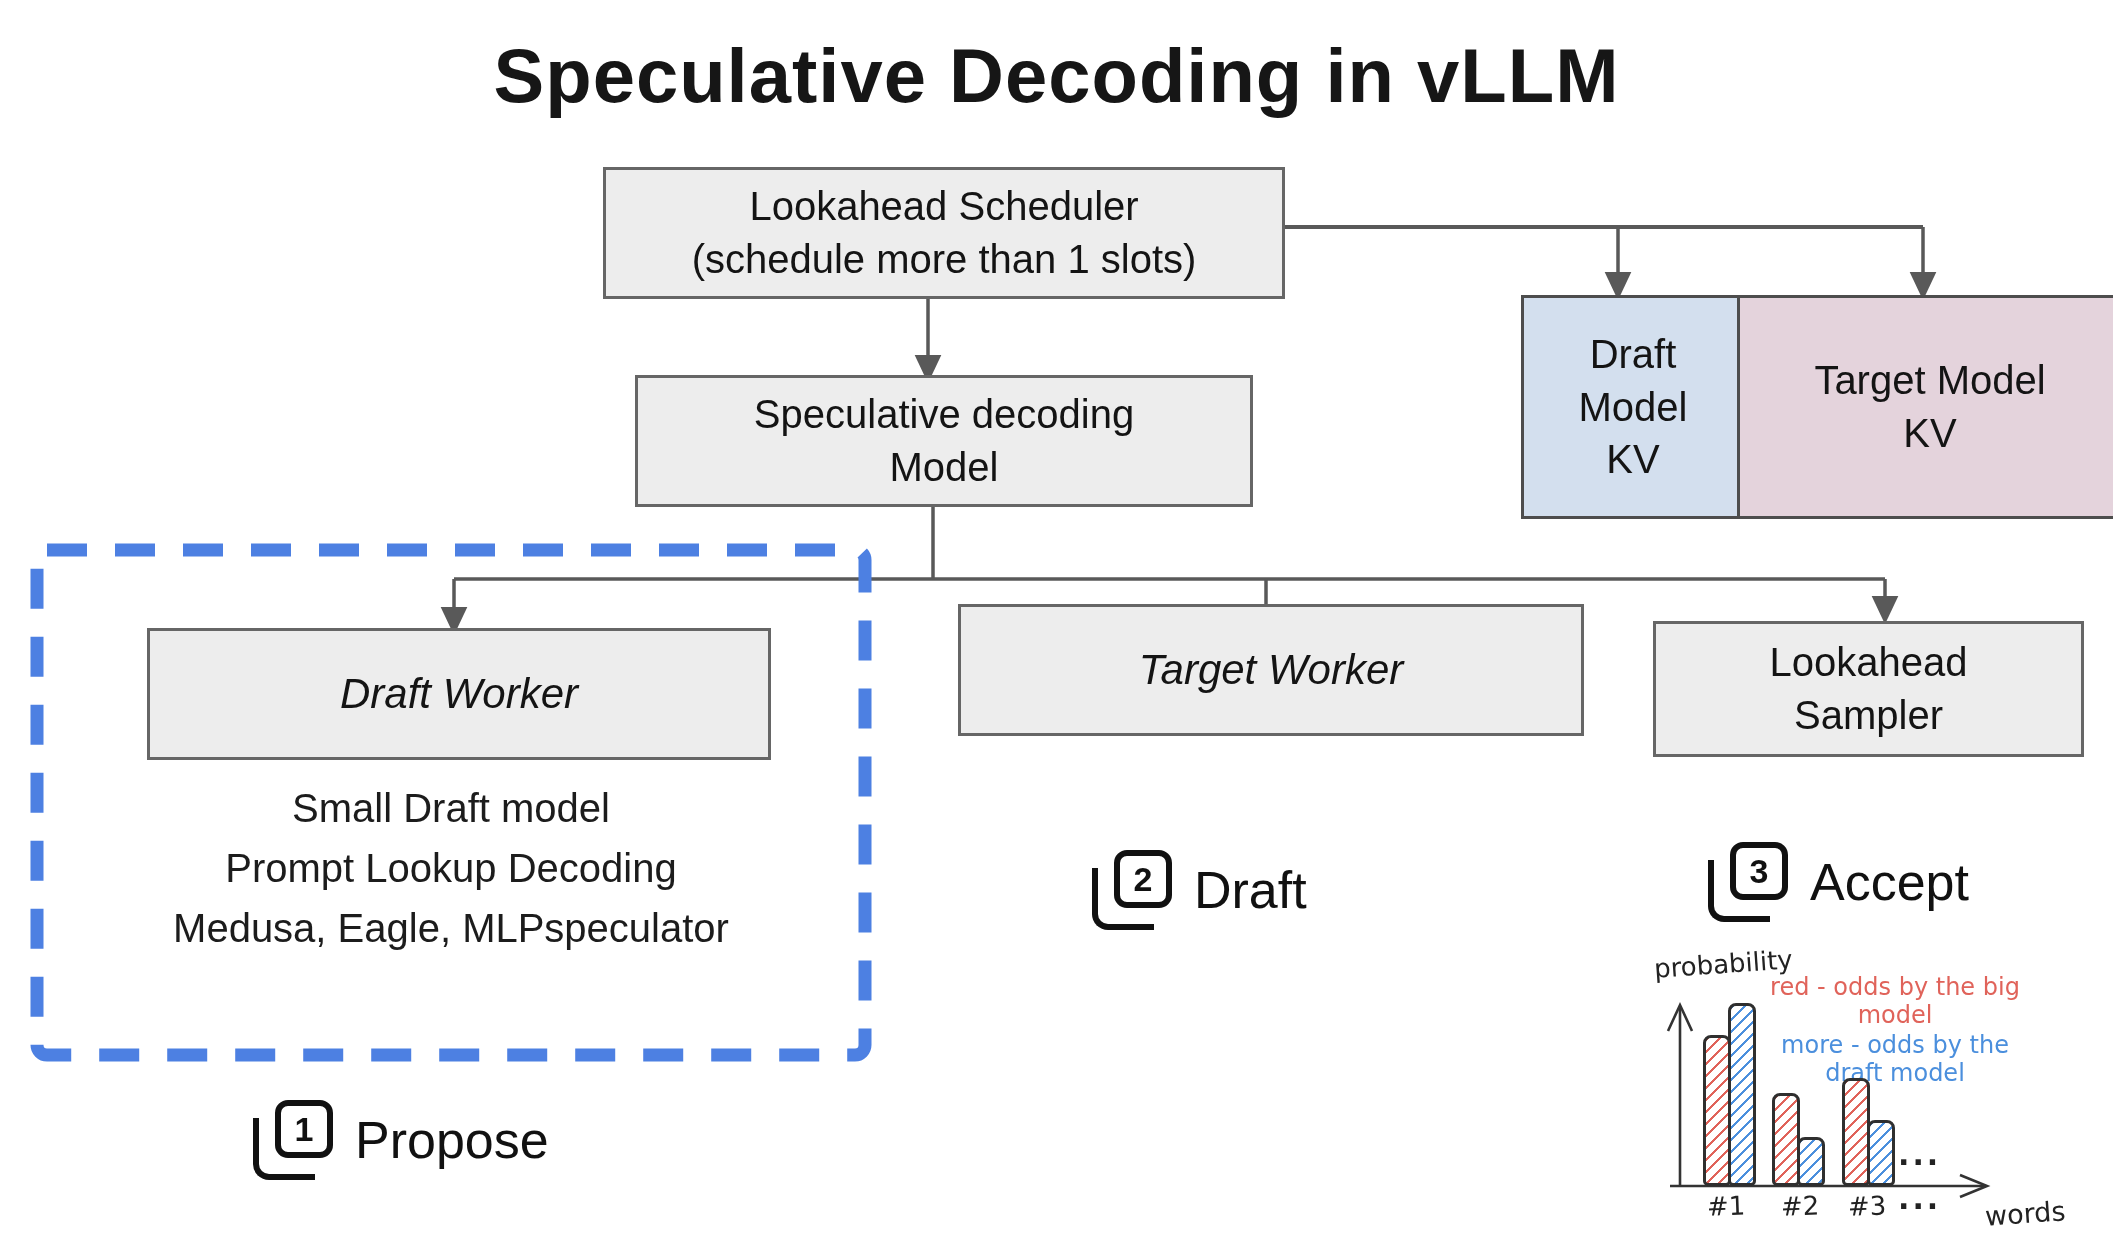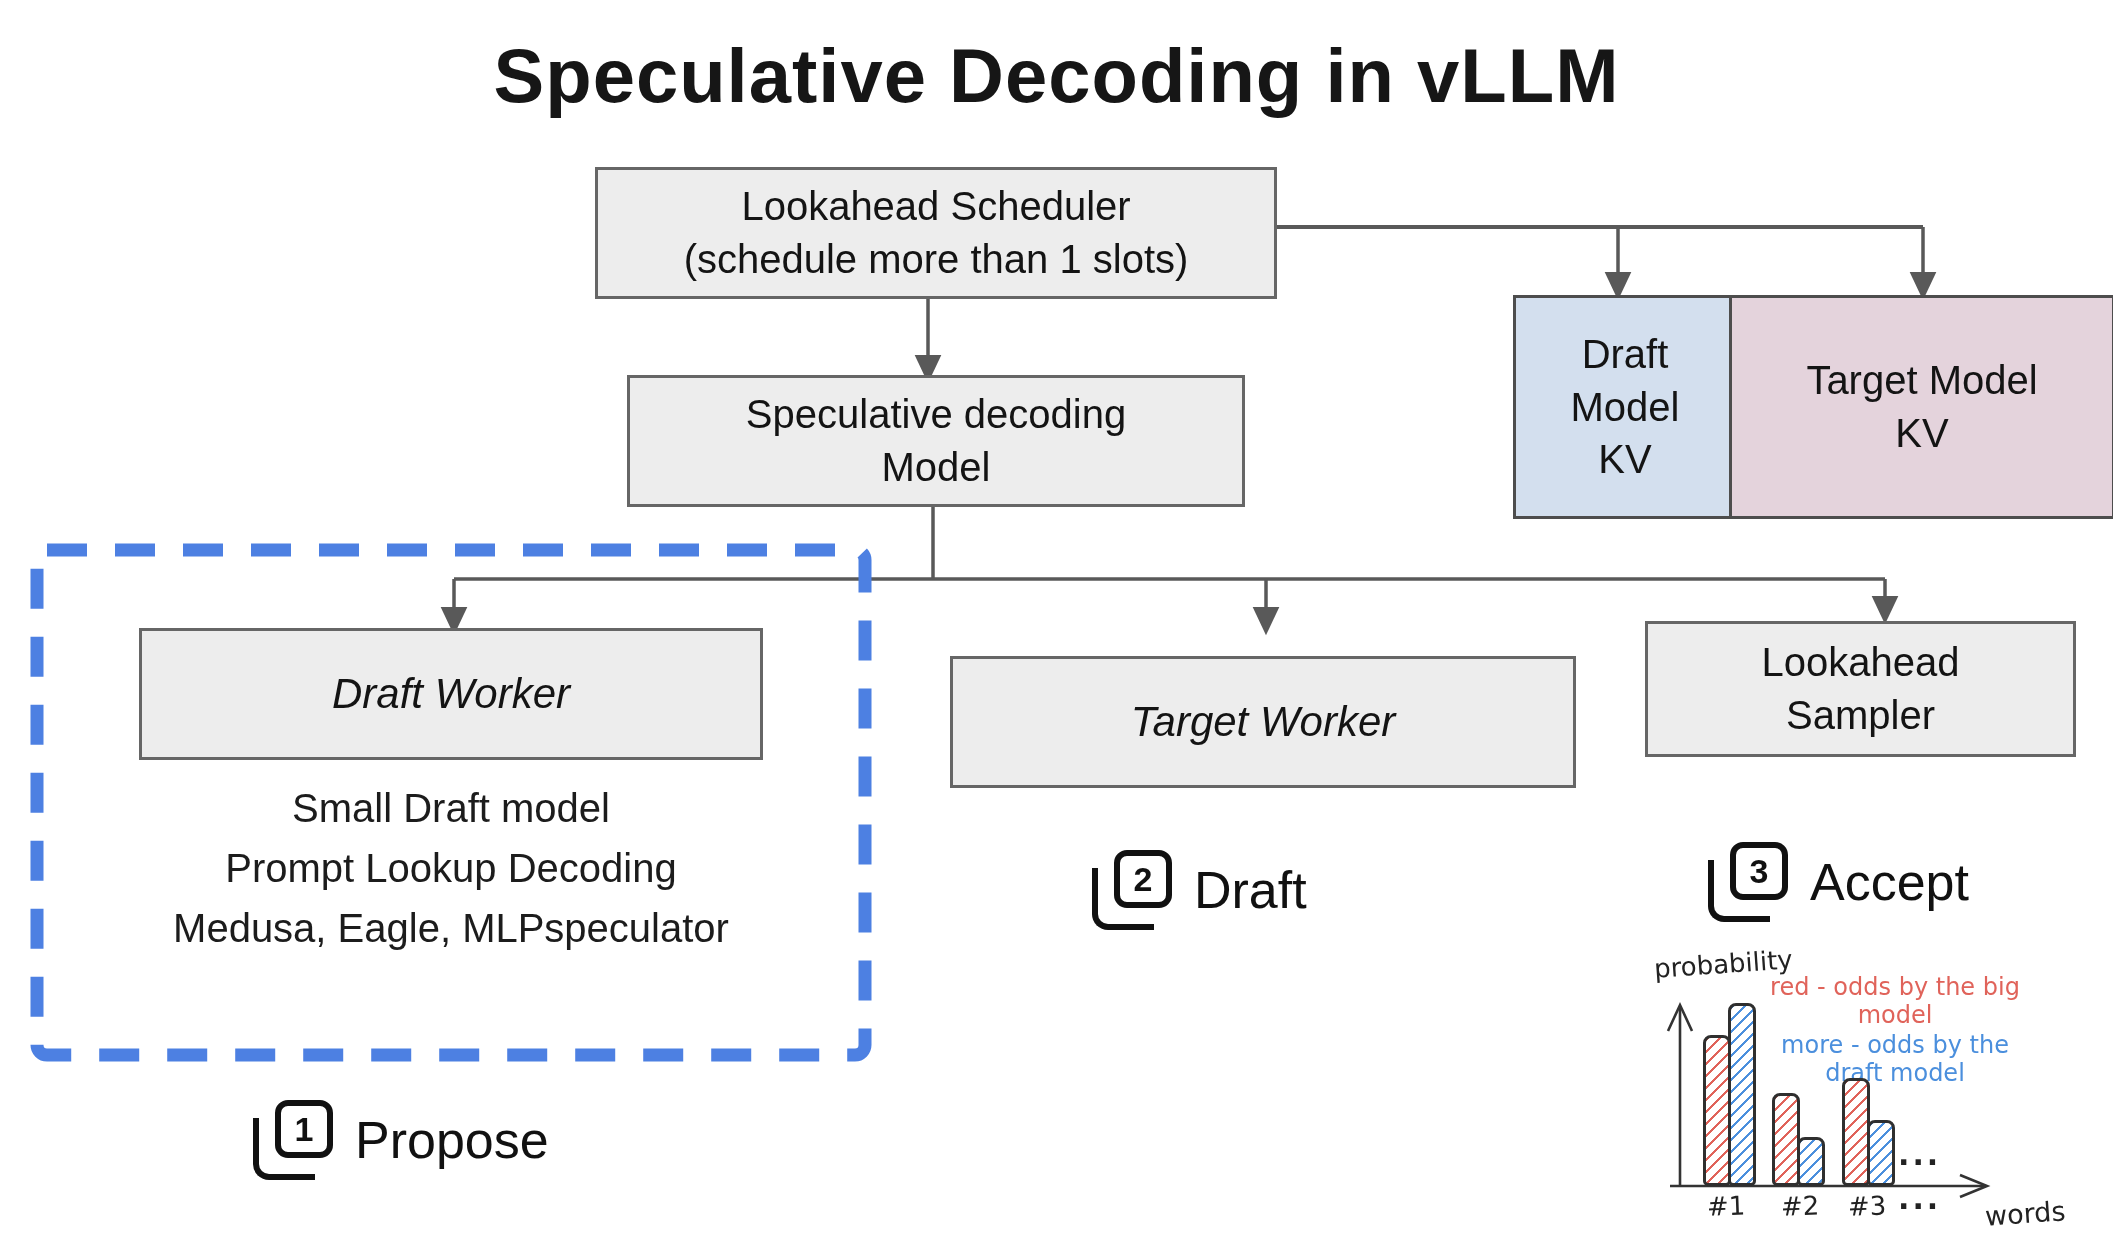--- a/index.html
+++ b/index.html
@@ -2,21 +2,21 @@
 <html><head>
 <meta charset="utf-8">
 <style>
   html,body{margin:0;padding:0;background:#fff;}
   #canvas{position:relative;width:2113px;height:1247px;background:#ffffff;overflow:hidden;
           font-family:"Liberation Sans",sans-serif;color:#161616;}
   .abs{position:absolute;}
   #title{left:0;top:8px;width:100%;text-align:center;font-size:76px;font-weight:600;letter-spacing:1px;margin-top:24px;}
   
   .node{position:absolute;background:#ededed;border:3px solid #666;display:flex;flex-direction:column;
-        align-items:center;justify-content:center;text-align:center;font-size:40px;line-height:1.32;color:#141414;}
+        align-items:center;justify-content:center;text-align:center;font-size:40px;line-height:1.32;color:#141414;margin-left:8px;}
   .node.single{font-size:42px;font-style:italic;}
   #draft-kv{background:#d3dfee;border-color:#4d4d4d;}
   #target-kv{background:#e4d3dc;border-color:#4d4d4d;}
   
   .step{position:absolute;display:flex;align-items:center;gap:22px;font-size:52px;font-weight:500;color:#111;}
   .step-icon{position:relative;width:80px;height:80px;flex:0 0 80px;}
   .step-icon .back{position:absolute;left:0;bottom:0;width:56px;height:56px;
                    border-left:6px solid #111;border-bottom:6px solid #111;border-bottom-left-radius:16px;}
   .step-icon .front{position:absolute;right:0;top:0;width:46px;height:46px;border:6px solid #111;border-radius:13px;
                     background:#fff;display:flex;align-items:center;justify-content:center;
@@ -83,21 +83,21 @@
 
   <div class="node" id="target-kv" style="left:1729px;top:295px;width:380px;height:218px;">
     <span>Target Model</span>
     <span>KV</span>
   </div>
 
   <div class="node single" id="draft-worker" style="left:139px;top:628px;width:618px;height:126px;">
     <span>Draft Worker</span>
   </div>
 
-  <div class="node single" id="target-worker" style="left:950px;top:656px;width:620px;height:126px;">
+  <div class="node single" id="target-worker" style="left:950px;top:604px;width:620px;height:126px;">
     <span>Target Worker</span>
   </div>
 
   <div class="node" id="rejection-sampler" style="left:1645px;top:621px;width:425px;height:130px;">
     <span>Lookahead</span>
     <span>Sampler</span>
   </div>
 
   <div id="draft-methods" class="abs">
     <div>Small Draft model</div>

